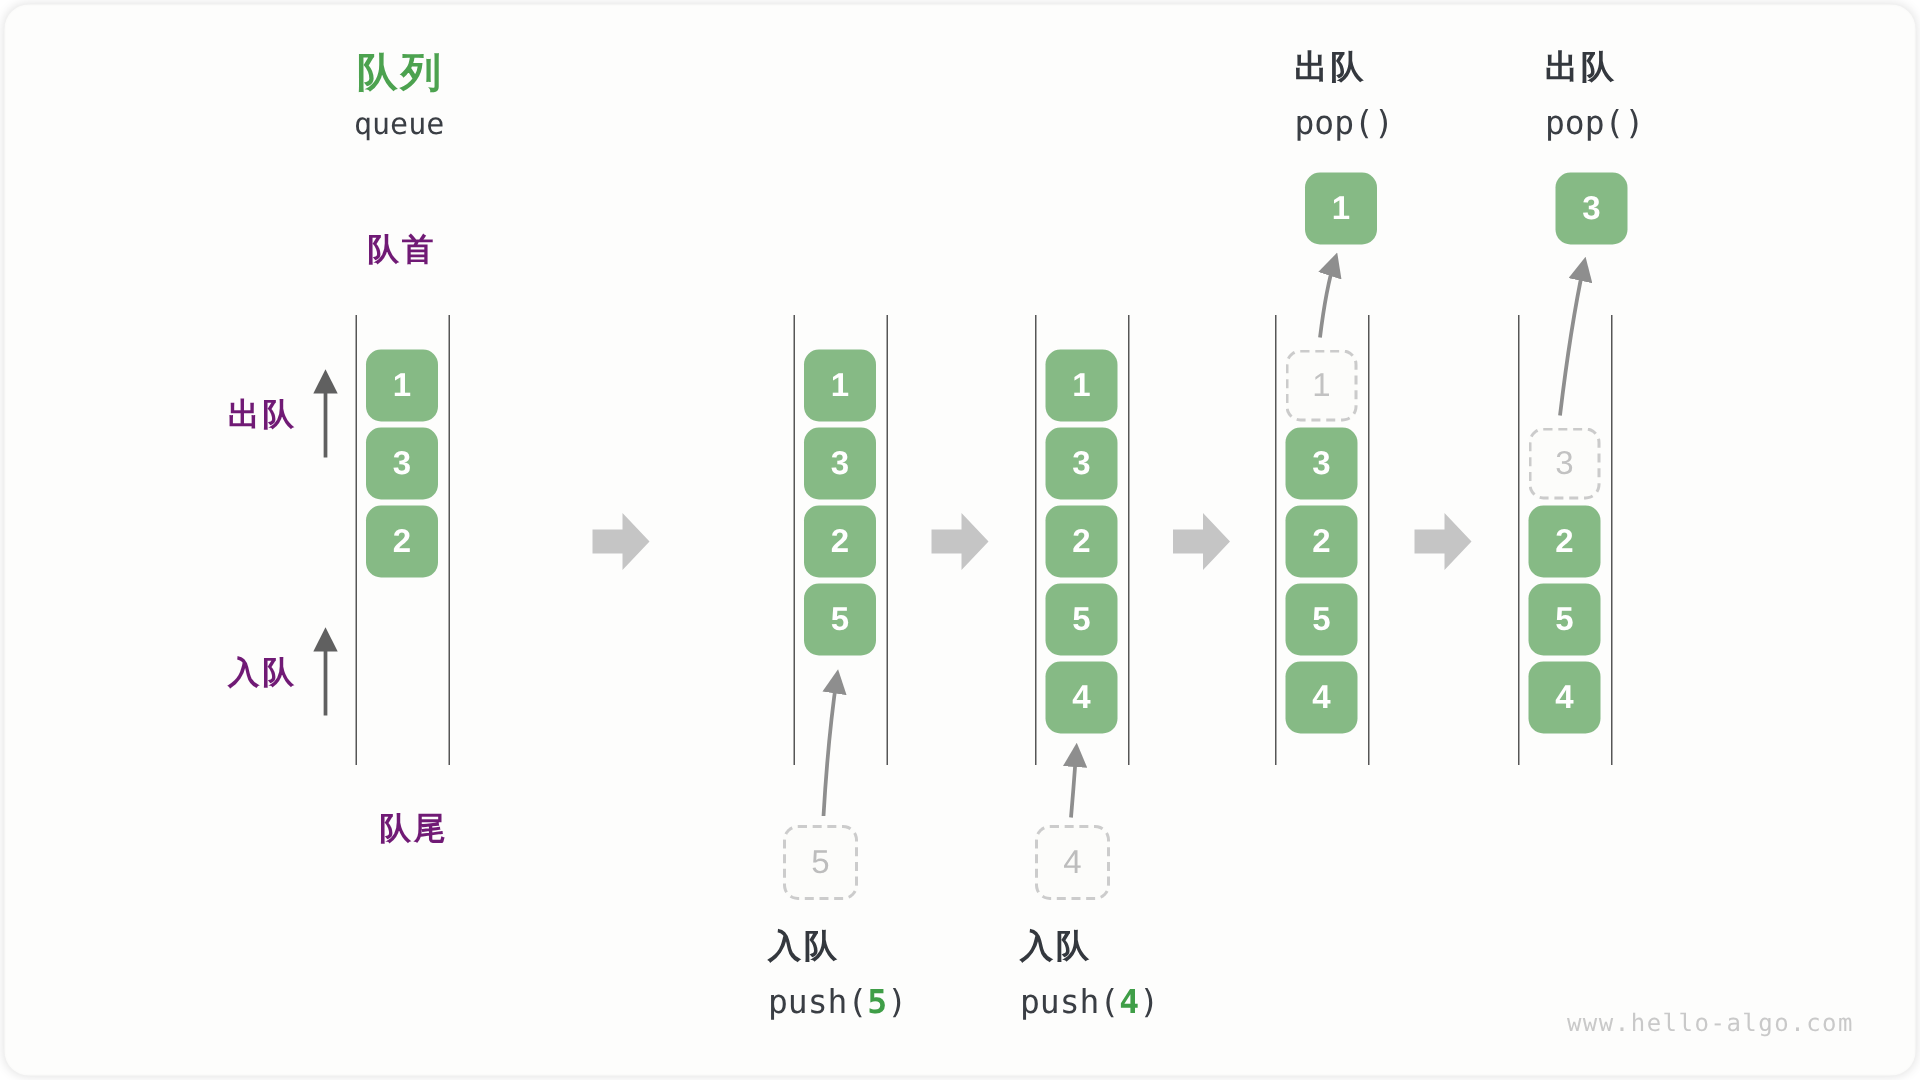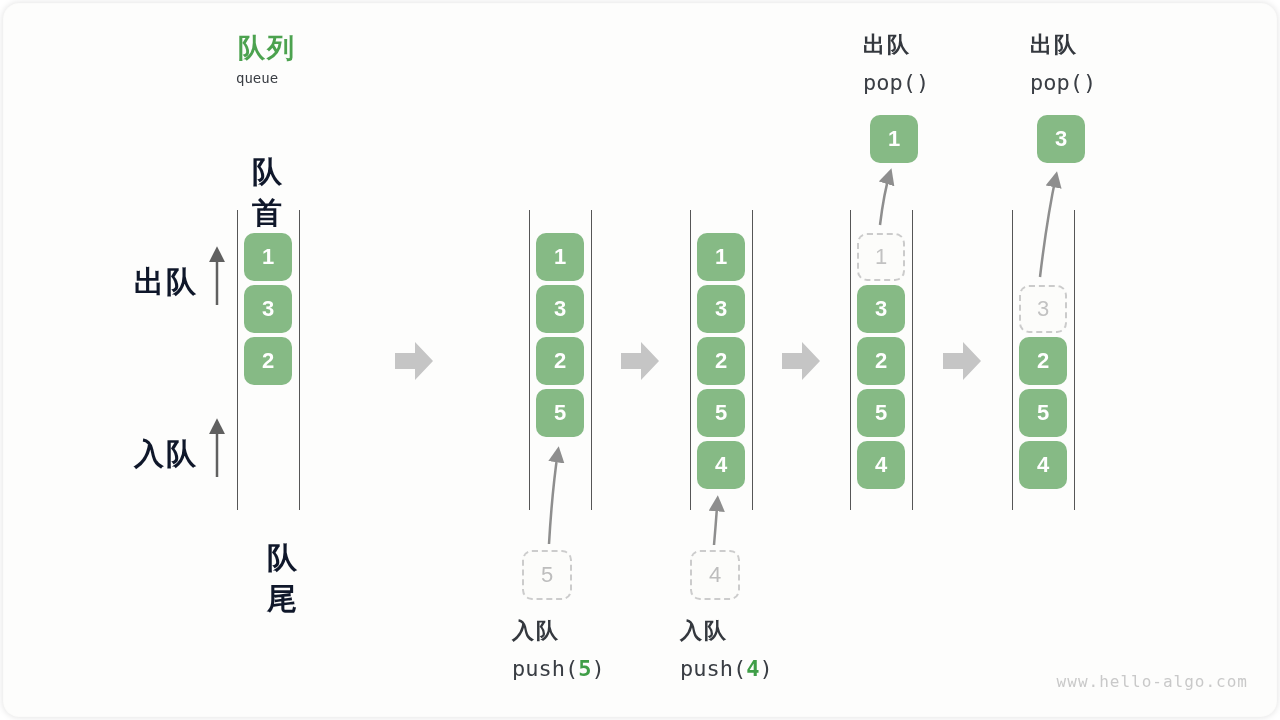--- a/index.html
+++ b/index.html
@@ -10,23 +10,23 @@
   }
   .card{
     position:absolute;inset:3px;border-radius:16px;background:#FDFDFC;
     box-shadow:0 0 7px rgba(0,0,0,0.13), inset 0 0 2px rgba(0,0,0,0.03);
   }
   .abs{position:absolute;}
   svg.arrows{position:absolute;left:0;top:0;width:1280px;height:720px;pointer-events:none;}
 
   .title-zh{left:238px;top:30px;font-size:27px;font-weight:bold;color:#4CA24F;letter-spacing:2px;}
   .mono{font-family:"DejaVu Sans Mono","Liberation Mono",monospace;}
-  .title-en{left:236px;top:70px;font-size:14px;color:#3A3E44;}
+  .title-en{left:236px;top:70px;font-size:20px;color:#3A3E44;}
 
-  .zh-label{font-size:30px;font-weight:bold;color:#0f172a;letter-spacing:2px;}
+  .zh-label{font-size:21px;font-weight:bold;color:#701a75;letter-spacing:2px;}
   .lbl-front{left:237px;top:152px;width:62px;text-align:center;}
   .lbl-rear{left:237px;top:538px;width:62px;text-align:right;}
   .lbl-dequeue{left:118px;top:262px;width:80px;text-align:right;}
   .lbl-enqueue{left:118px;top:434px;width:80px;text-align:right;}
 
   .col-line{position:absolute;width:0;height:300px;top:210px;border-left:1.5px solid #565656;}
 
   .cell{
     position:absolute;width:48px;height:48px;border-radius:10px;
     background:#86BA85;color:#FFFFFF;font-size:22px;font-weight:bold;
@@ -40,21 +40,21 @@
     position:absolute;width:50px;height:50px;border-radius:10px;box-sizing:border-box;
     background:#FCFCFA;border:2px dashed #CCCCCC;color:#BDBDBD;
     font-size:22px;font-weight:500;display:flex;align-items:center;justify-content:center;
   }
 
   .op-group{position:absolute;}
   .op-zh{font-size:22px;font-weight:bold;color:#34383E;letter-spacing:2px;}
   .op-code{font-size:22px;color:#3A3E44;margin-top:10px;}
   .op-arg{color:#3F9E47;font-weight:bold;}
 
-  .watermark{right:32px;top:672px;font-size:16px;color:#C9C9C9;letter-spacing:1px;}
+  .watermark{right:44px;top:672px;font-size:16px;color:#C9C9C9;letter-spacing:1px;}
 </style>
 </head>
 <body>
 
 <div class="canvas">
   <div class="card"></div>
 
   <svg class="arrows" viewBox="0 0 1280 720">
     <defs>
       <marker id="ah-dark" viewBox="0 0 10 10" refX="7" refY="5" markerWidth="6.5" markerHeight="6.5" orient="auto-start-reverse">

